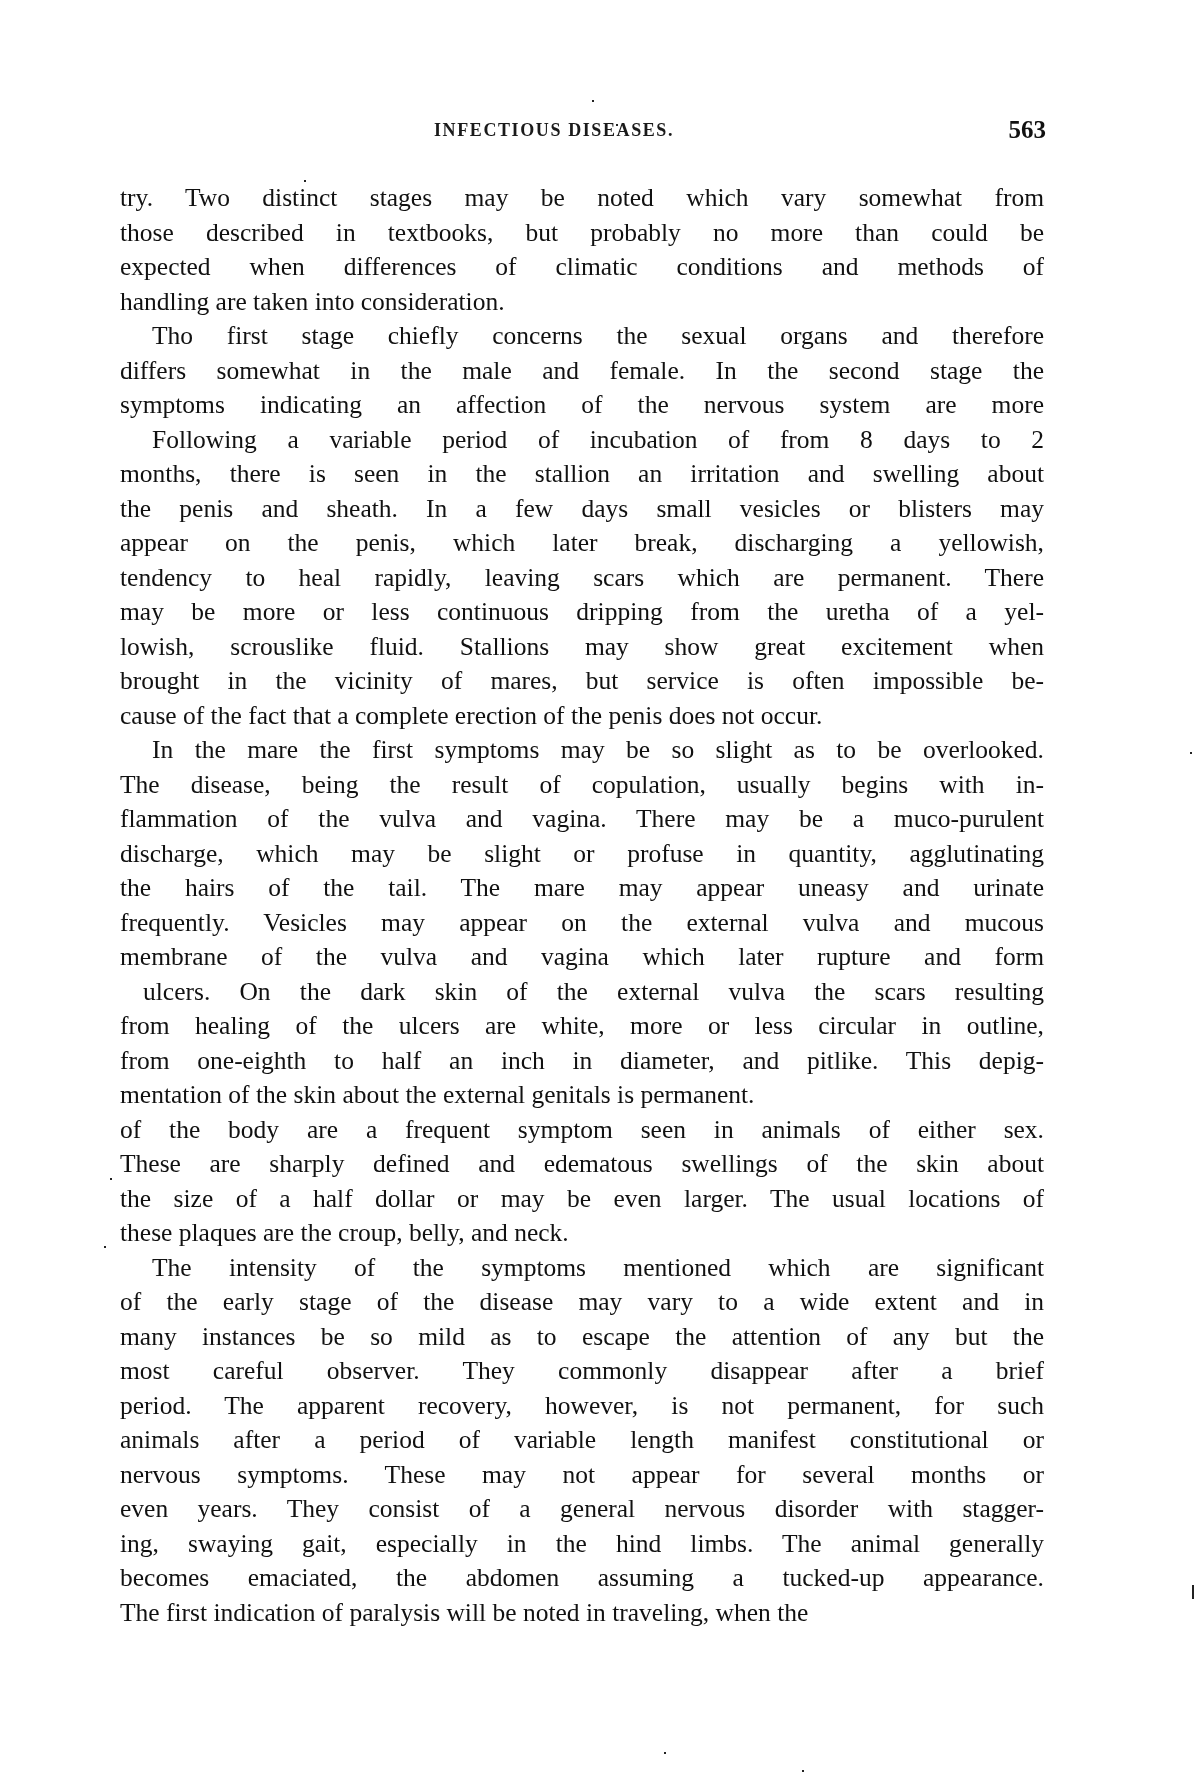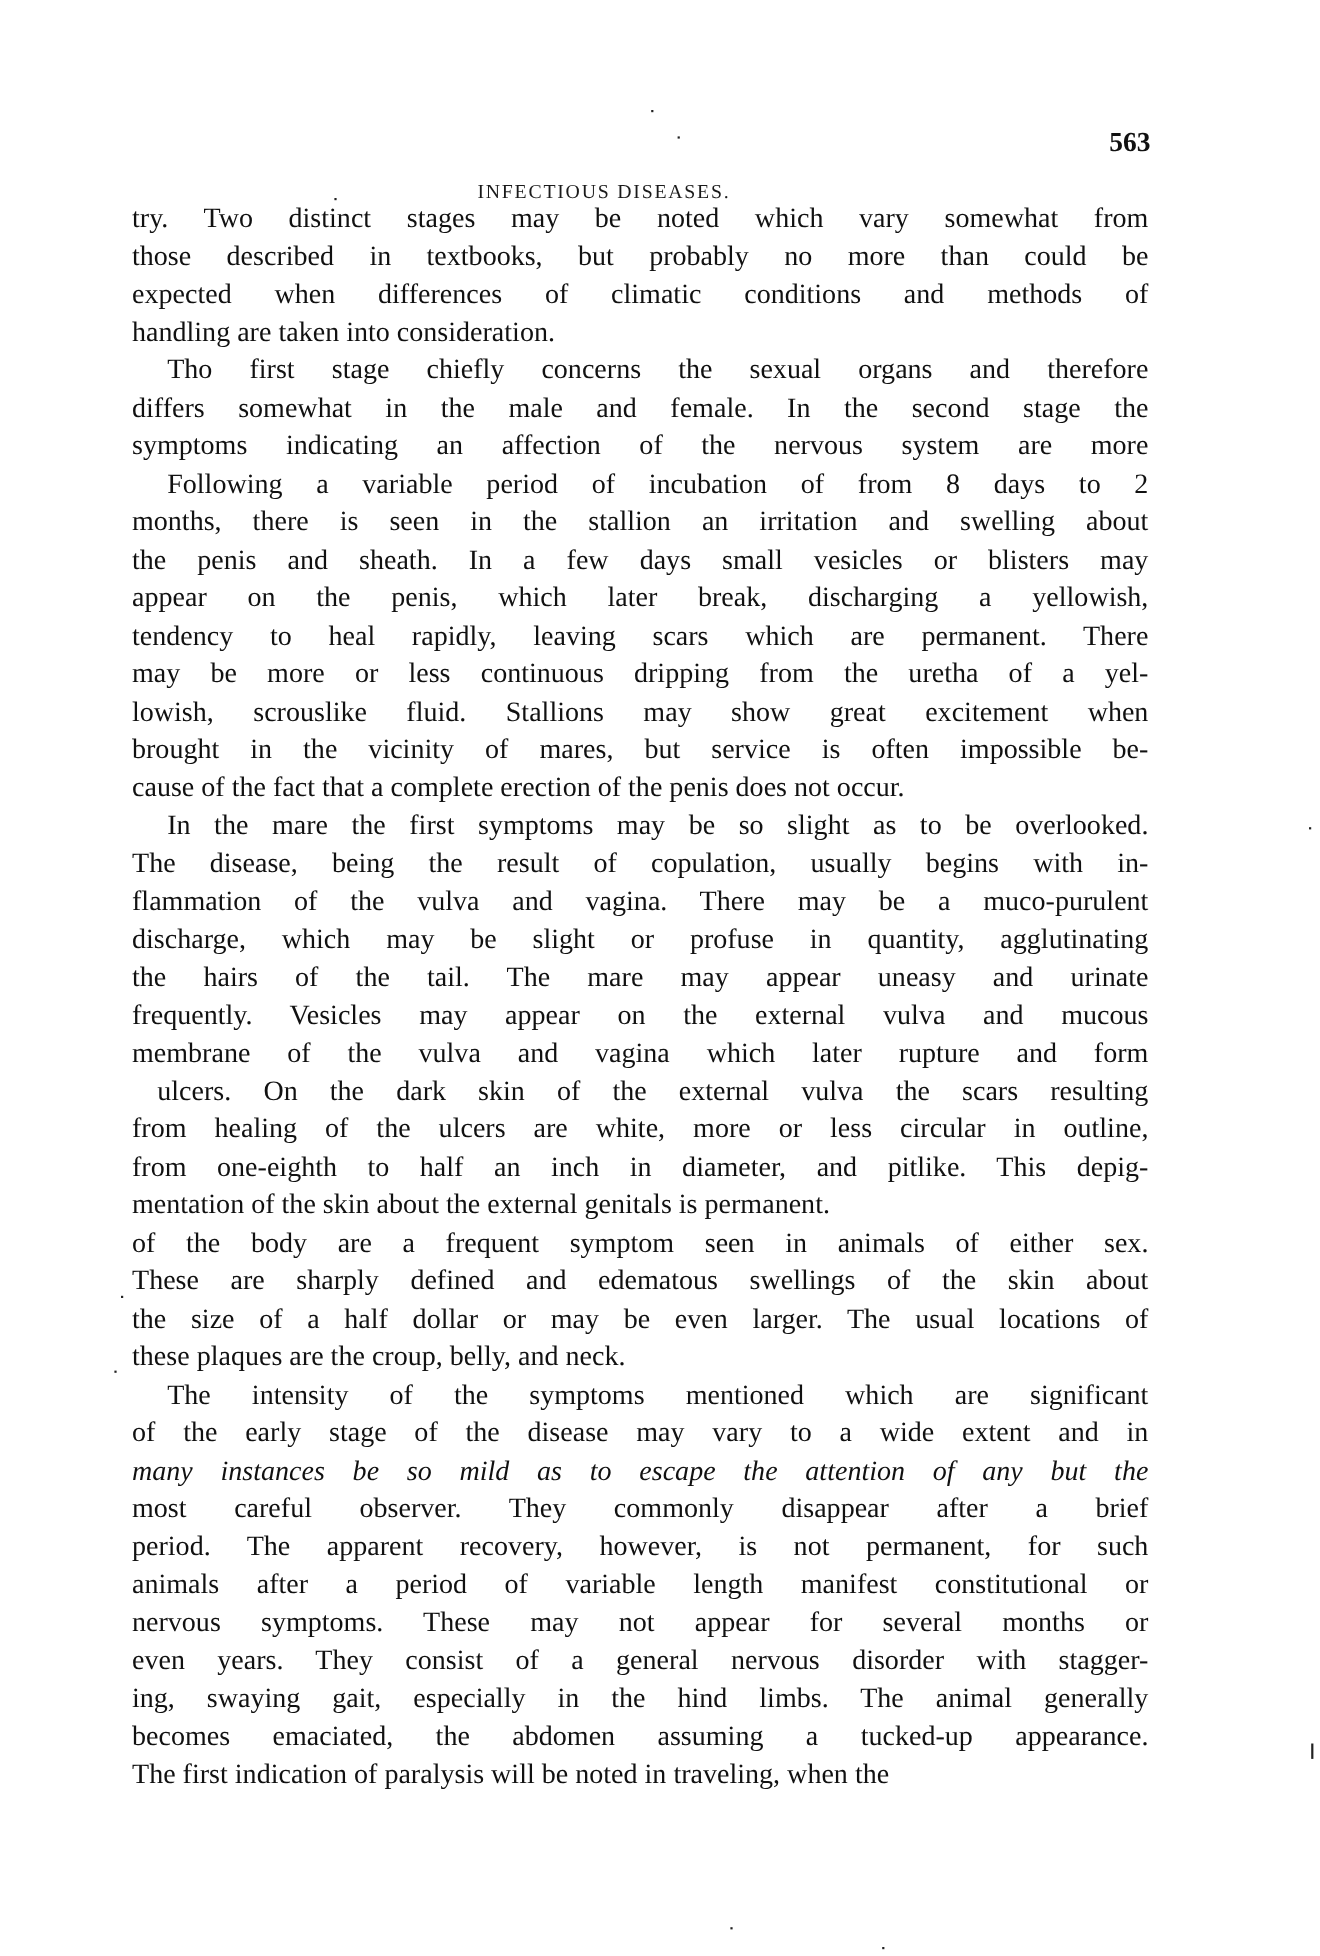--- a/index.html
+++ b/index.html
@@ -28,24 +28,23 @@
       top: 116px;
       width: 924px;
       height: 32px;
     }
     .running-title {
       position: absolute;
       left: 312px;
       top: 4px;
       font-size: 18px;
       letter-spacing: 1.6px;
-      font-weight: normal;
+      font-weight: bold;
       color: #1a1a1a;
       white-space: nowrap;
-      margin-top: 44px;
     }
     .page-number {
       position: absolute;
       right: 0;
       top: 0;
       font-size: 25px;
       font-weight: bold;
       color: #111111;
     }
     .body-text {
@@ -128,21 +127,21 @@
       </div>
       <div>
         <div class="line"><span style="white-space: nowrap; word-spacing: 0px;">of the body are a frequent symptom seen in animals of either sex.</span></div>
         <div class="line"><span style="white-space: nowrap; word-spacing: 0px;">These are sharply defined and edematous swellings of the skin about</span></div>
         <div class="line"><span style="white-space: nowrap; word-spacing: 0px;">the size of a half dollar or may be even larger. The usual locations of</span></div>
         <div class="line last"><span style="white-space: nowrap;">these plaques are the croup, belly, and neck.</span></div>
       </div>
       <div>
         <div class="line indent"><span style="white-space: nowrap; word-spacing: 0px;">The intensity of the symptoms mentioned which are significant</span></div>
         <div class="line"><span style="white-space: nowrap; word-spacing: 0px;">of the early stage of the disease may vary to a wide extent and in</span></div>
-        <div class="line"><span style="white-space: nowrap; word-spacing: 0px; font-style: italic;">many instances be so mild as to escape the attention of any but the</span></div>
+        <div class="line"><span style="white-space: nowrap; word-spacing: 0px;">many instances be so mild as to escape the attention of any but the</span></div>
         <div class="line"><span style="white-space: nowrap; word-spacing: 0px;">most careful observer. They commonly disappear after a brief</span></div>
         <div class="line"><span style="white-space: nowrap; word-spacing: 0px;">period. The apparent recovery, however, is not permanent, for such</span></div>
         <div class="line"><span style="white-space: nowrap; word-spacing: 0px;">animals after a period of variable length manifest constitutional or</span></div>
         <div class="line"><span style="white-space: nowrap; word-spacing: 0px;">nervous symptoms. These may not appear for several months or</span></div>
         <div class="line"><span style="white-space: nowrap; word-spacing: 0px;">even years. They consist of a general nervous disorder with stagger-</span></div>
         <div class="line"><span style="white-space: nowrap; word-spacing: 0px;">ing, swaying gait, especially in the hind limbs. The animal generally</span></div>
         <div class="line"><span style="white-space: nowrap; word-spacing: 0px;">becomes emaciated, the abdomen assuming a tucked-up appearance.</span></div>
         <div class="line last"><span style="white-space: nowrap;">The first indication of paralysis will be noted in traveling, when the</span></div>
       </div>
     </div>

